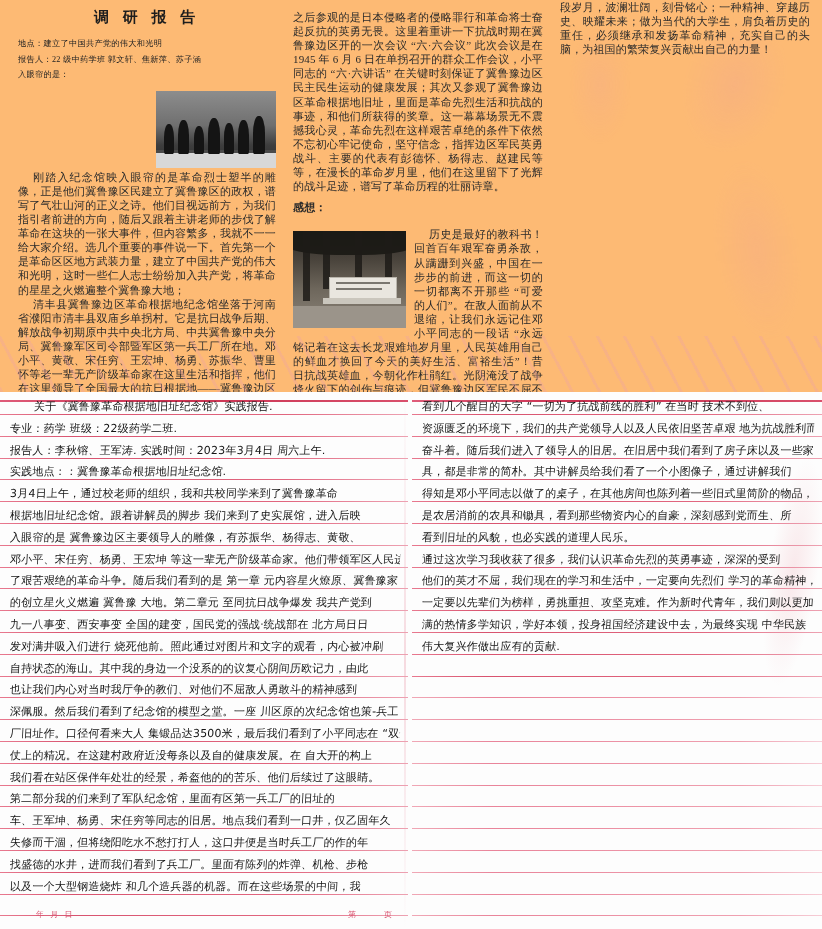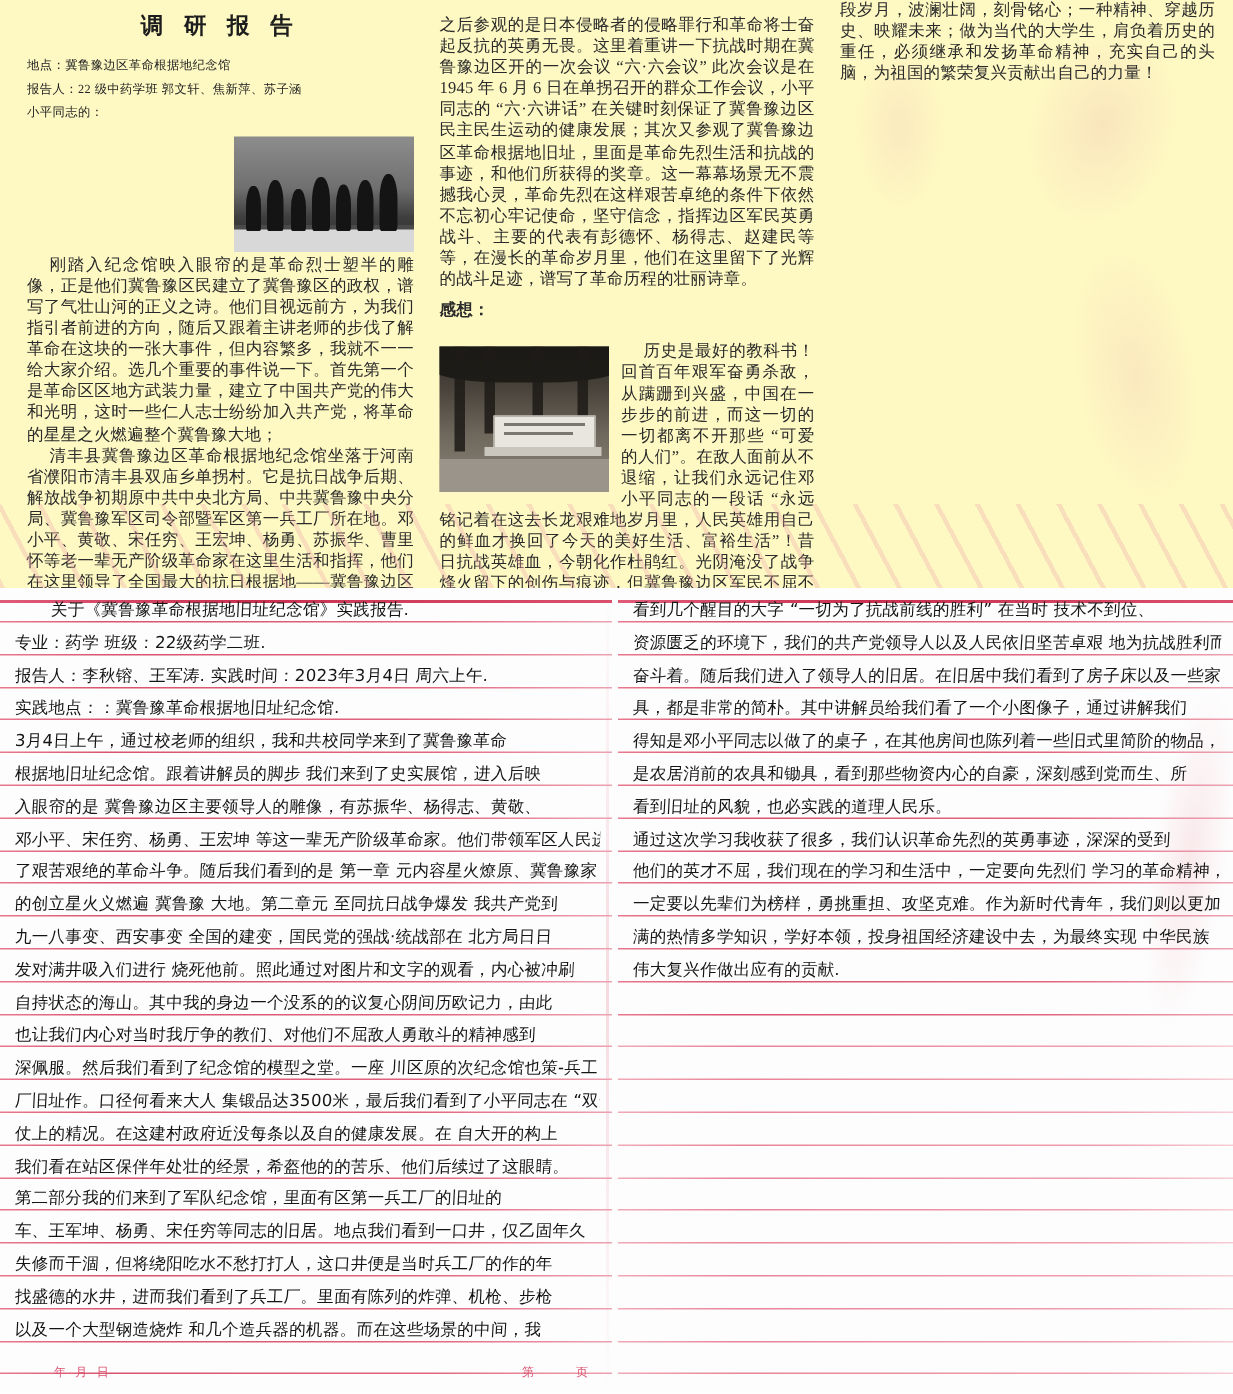--- a/index.html
+++ b/index.html
@@ -1,21 +1,21 @@
 <!DOCTYPE html>
 <html><head>
 <meta charset="utf-8">
 <style>
   html,body{margin:0;padding:0;background:#ffffff;}
   body{width:822px;height:929px;overflow:hidden;
        font-family:"Liberation Serif","DejaVu Serif",serif;color:#2b2b2b;}
 
   
   #report{position:absolute;left:0;top:0;width:822px;height:392px;
-          background:#fef9c3;overflow:hidden;}
+          background:#fdba74;overflow:hidden;}
 
   
   .wm{position:absolute;pointer-events:none;}
   .wm-swirl{position:absolute;top:-10px;right:-20px;width:180px;height:200px;
      background:radial-gradient(closest-side at 40% 50%,rgba(232,150,160,.20),rgba(232,150,160,0) 70%);
      transform:rotate(18deg);filter:blur(1px);}
   .wm-swirl2{position:absolute;top:120px;right:5px;width:120px;height:260px;
      background:radial-gradient(closest-side at 50% 50%,rgba(233,150,160,.17),rgba(233,150,160,0) 70%);
      transform:rotate(-10deg);filter:blur(1px);}
   .wm-swirl3{position:absolute;top:0px;left:555px;width:90px;height:170px;
@@ -95,23 +95,23 @@
 <div id="report">
   <div class="wm wm-swirl"></div>
   <div class="wm wm-swirl2"></div>
   <div class="wm wm-swirl3"></div>
 
   <div class="cols">
 
     <div class="col col-a">
       <div class="doc-title">调 研 报 告</div>
       <div class="meta">
-        <div>地点：冀鲁豫边区革命根据地纪念馆</div>
+        <div>地点：建立了中国共产党的伟大和光明</div>
         <div>报告人：22 级中药学班  郭文轩、焦新萍、苏子涵</div>
-        <div>小平同志的：</div>
+        <div>入眼帘的是：</div>
       </div>
       <div class="body-txt" style="margin-top:6px;">
         <div class="photo" id="photo1">
           <div class="ground2"></div>
             <div class="ground"></div>
           <div class="sil" style="left:8px;width:10px;height:30px;"></div>
           <div class="sil" style="left:22px;width:11px;height:34px;"></div>
           <div class="sil" style="left:38px;width:10px;height:28px;"></div>
           <div class="sil" style="left:52px;width:12px;height:36px;"></div>
           <div class="sil" style="left:68px;width:10px;height:31px;"></div>

